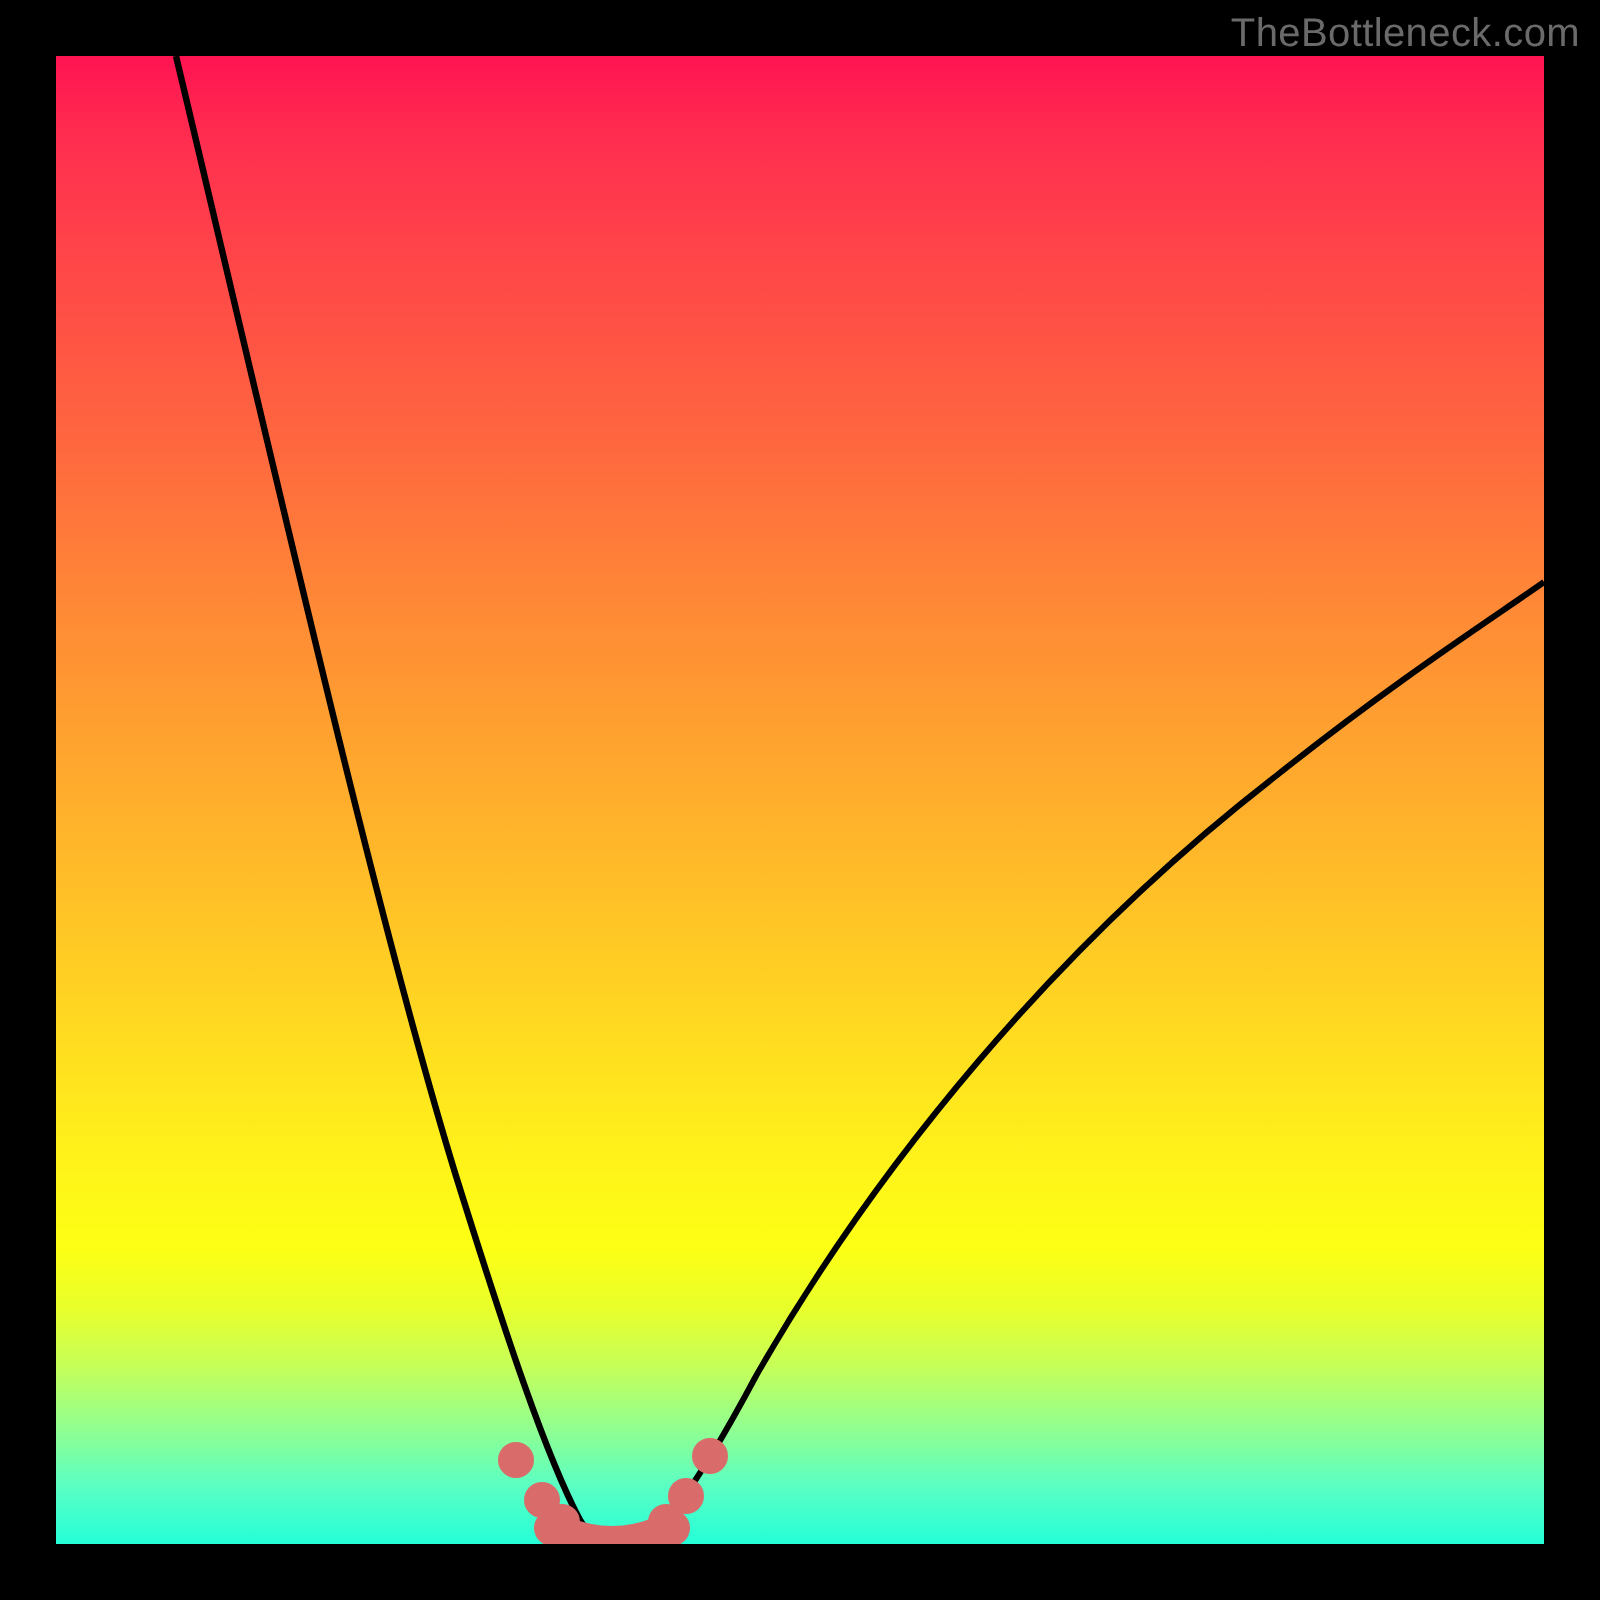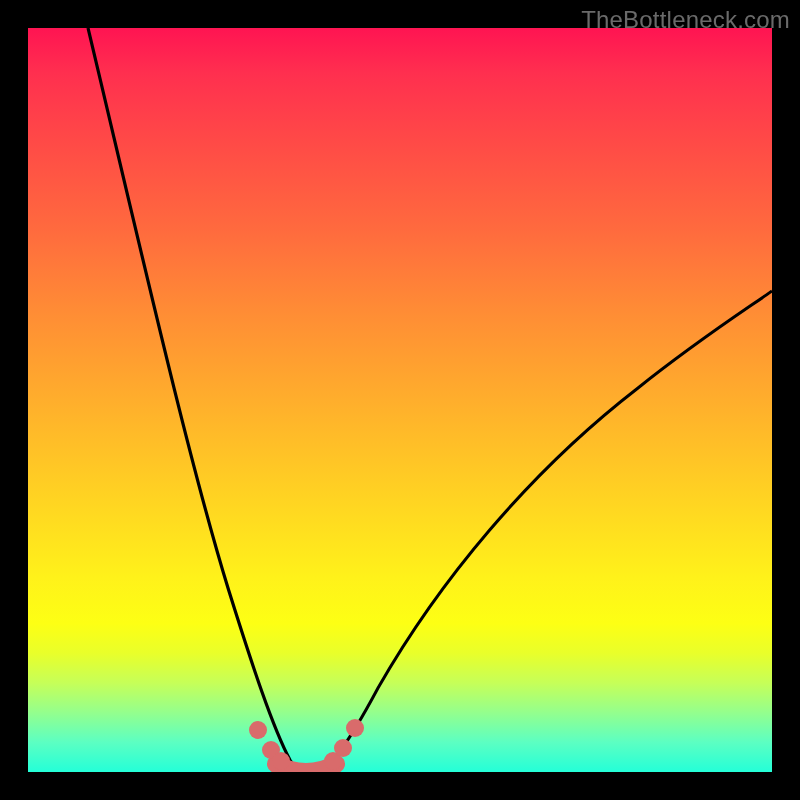--- a/index.html
+++ b/index.html
@@ -32,21 +32,21 @@
       #94ff8d 92%,
       #5cffc2 96%,
       #24ffd8 100%
     );
   }
   .watermark {
     position: absolute;
     top: 6px;
     right: 10px;
     color: #6a6a6a;
-    font-size: 24px;
+    font-size: 20px;
     font-weight: 500;
     letter-spacing: 0.2px;
     z-index: 10;
   }
   svg.curves {
     position: absolute;
     left: 0;
     top: 0;
   }
 </style>

